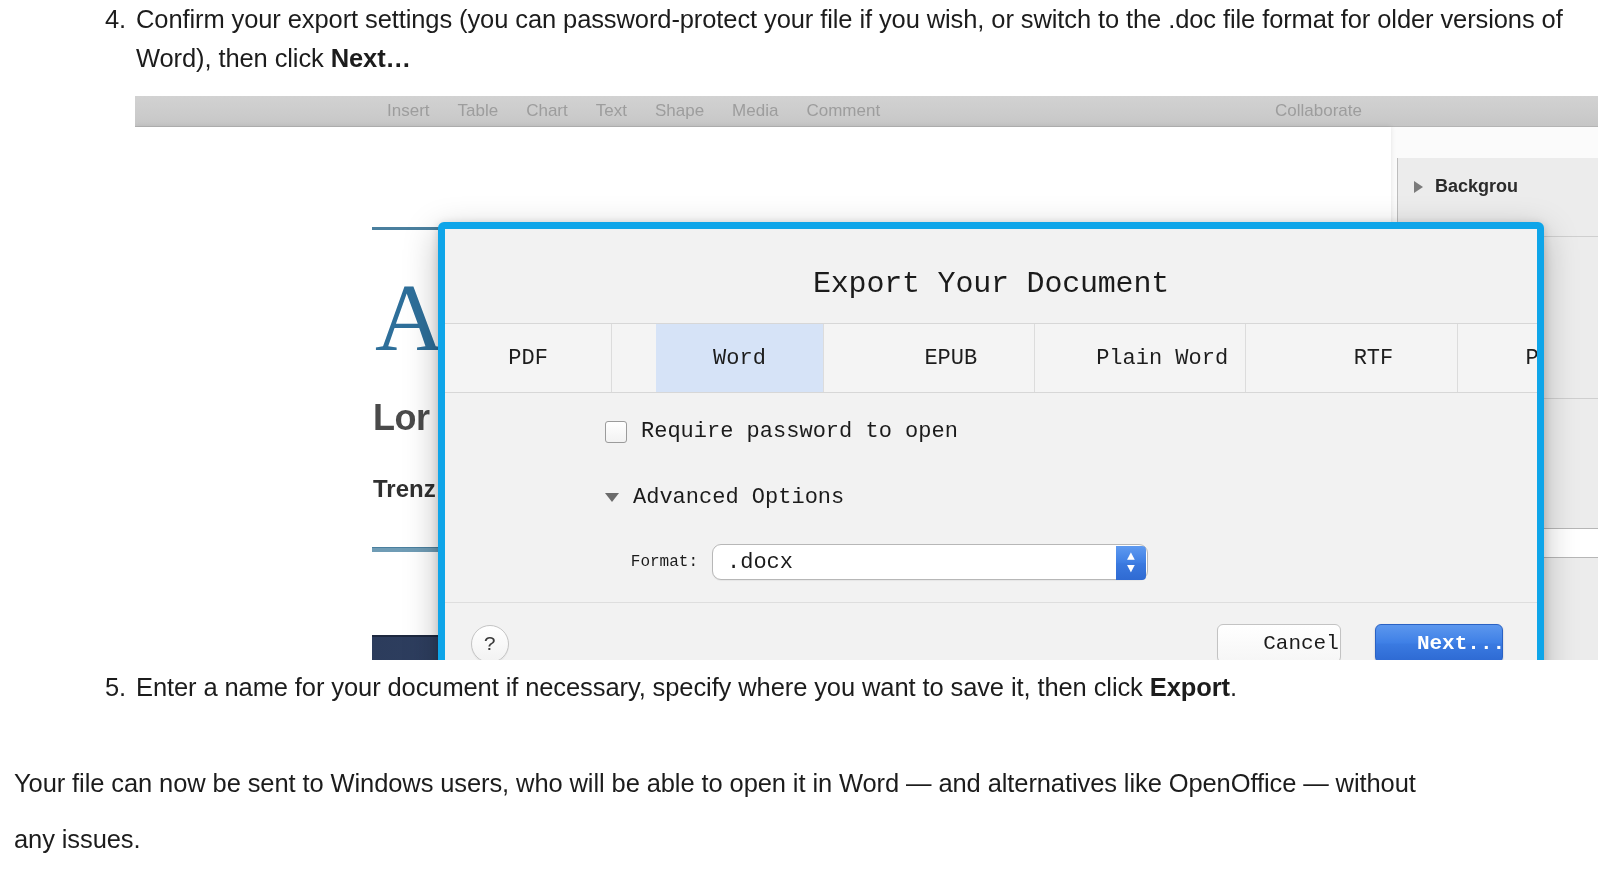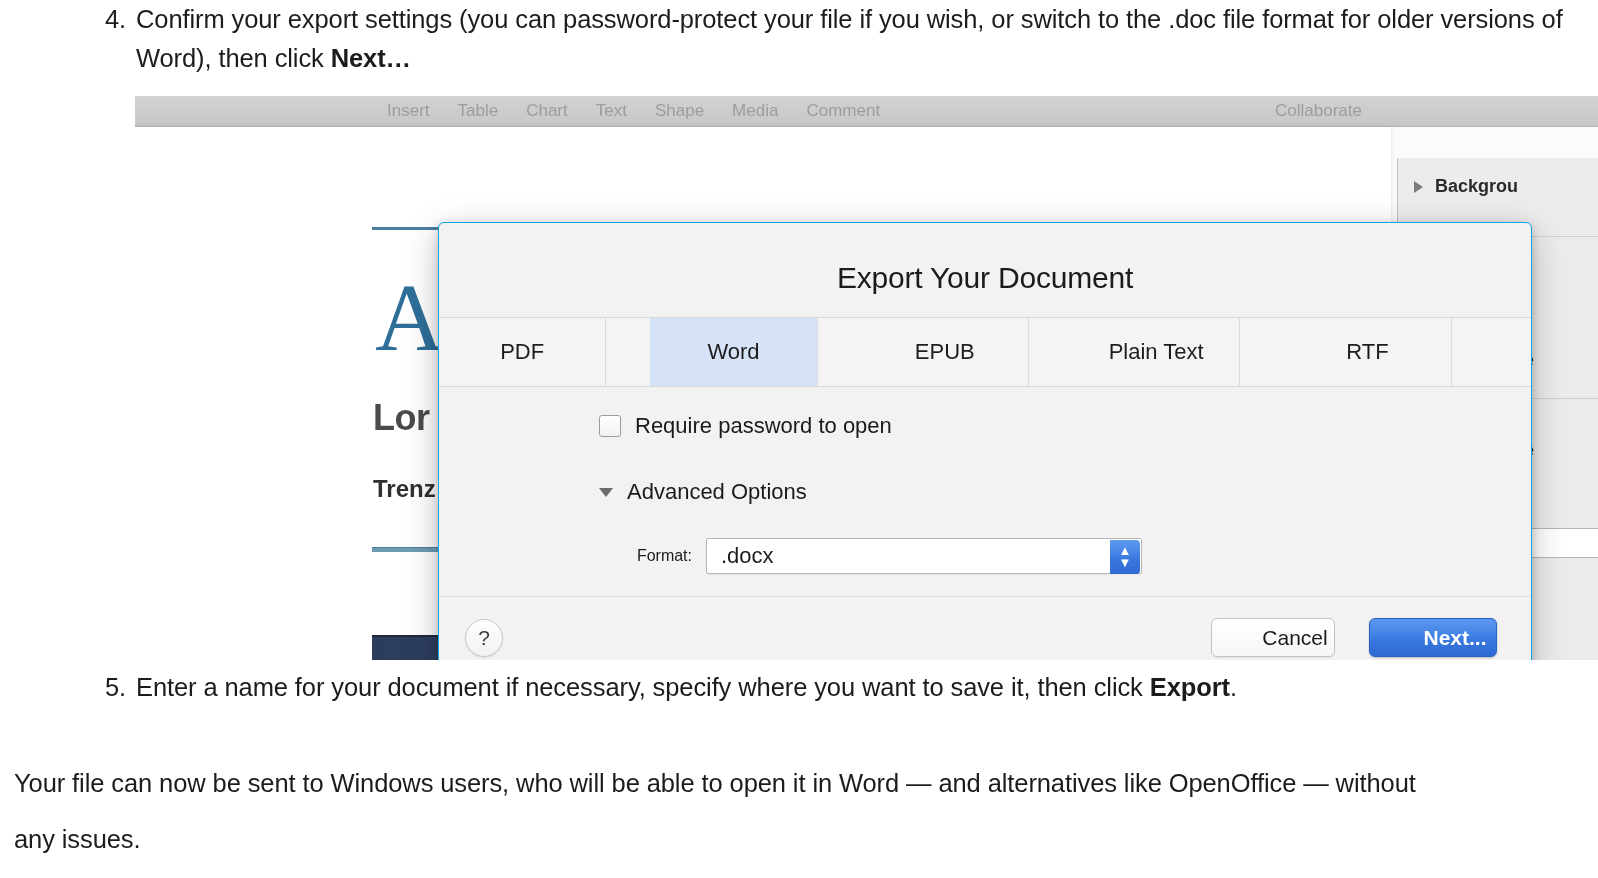--- a/index.html
+++ b/index.html
@@ -224,24 +224,25 @@
   }
 
   
   #dialog {
     position: absolute;
     left: 303px;
     top: 126px;
     width: 1092px;
     height: 466px;
     background: #f2f2f2;
-    border: 1px solid #0ea5e9;
+    border: 7px solid #0ea5e9;
     border-radius: 6px;
     box-shadow: 0 10px 34px rgba(0,0,0,0.26), 0 2px 8px rgba(0,0,0,0.16);
     overflow: hidden;
+    font-family: Liberation Mono, monospace;
   }
   .dlg-title {
     position: absolute;
     left: 0; right: 0;
     top: 38px;
     text-align: center;
     font-size: 30px;
     color: #1b1b1b;
     letter-spacing: -0.2px;
   }
@@ -317,21 +318,21 @@
     font-size: 16px;
     color: #1b1b1b;
     width: 98px;
     text-align: right;
     margin-right: 14px;
   }
   .fmt-select {
     width: 436px;
     height: 36px;
     border: 1px solid #b7b7b7;
-    border-radius: 2px;
+    border-radius: 9px;
     background: #ffffff;
     display: flex;
     align-items: center;
     position: relative;
     box-sizing: border-box;
     box-shadow: 0 1px 1px rgba(0,0,0,0.05);
   }
   .fmt-select .val {
     padding-left: 14px;
     font-size: 22px;
@@ -471,21 +472,21 @@
     </div>
   </div>
 
   <div id="dialog">
     <div class="dlg-title">Export Your Document</div>
 
     <div class="tabs">
       <div class="tab">PDF</div>
       <div class="tab active">Word</div>
       <div class="tab">EPUB</div>
-      <div class="tab">Plain Text</div>
+      <div class="tab">Plain Word</div>
       <div class="tab">RTF</div>
       <div class="tab">Pages ’09</div>
     </div>
 
     <div class="opt-check">
       <span class="box"></span>
       <span>Require password to open</span>
     </div>
 
     <div class="adv">

